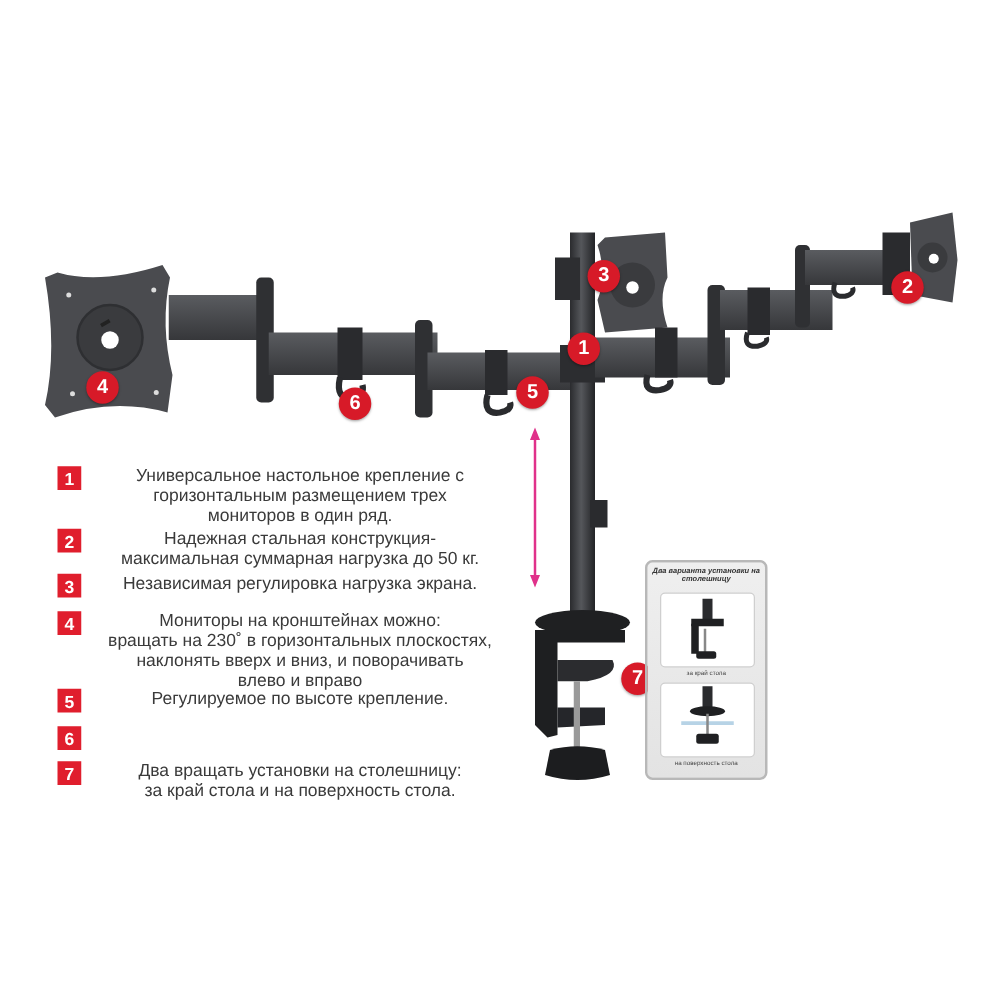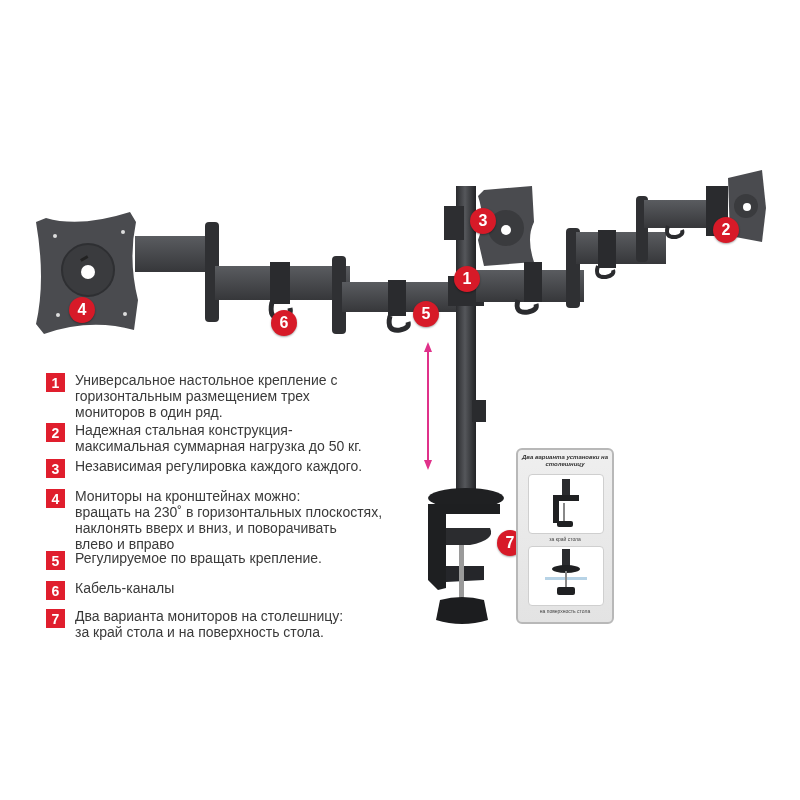--- a/index.html
+++ b/index.html
@@ -12,21 +12,21 @@
     box-shadow:0 1px 2px rgba(0,0,0,0.35);
     font-family:"Liberation Sans", sans-serif;
   }
   .features { position:absolute; left:46px; top:372px; width:360px; }
   .feat { display:flex; align-items:flex-start; position:absolute; left:0; }
   .badge {
     width:19px; height:19px; background:#e01e2d; color:#fff; font-weight:bold;
     font-size:14px; display:flex; align-items:center; justify-content:center;
     flex:0 0 19px; margin-right:10px; margin-top:1px;
   }
-  .feat-text { font-size:14px; line-height:16px; color:#3a3a3a; width:330px; white-space:pre-line; }
+  .feat-text { font-size:14px; line-height:16px; color:#3a3a3a; width:330px; white-space:pre-line;text-align:center; }
   .install-card {
     position:absolute; left:516px; top:448px; width:98px; height:176px;
     border:2px solid #b8b8b8; border-radius:6px;
     background:linear-gradient(#efefef,#e3e3e3);
     box-sizing:border-box;
   }
   .install-title { position:absolute; left:2px; top:4px; width:90px; text-align:center; font-size:6px; font-style:italic; font-weight:bold; color:#333; line-height:7px; }
   .install-panel { position:absolute; left:10px; width:74px; height:58px; background:#fff; border:1px solid #cfcfcf; border-radius:4px; }
   .install-caption { position:absolute; left:0; width:94px; text-align:center; font-size:5px; color:#444; }
 </style>
@@ -125,40 +125,39 @@
 горизонтальным размещением трех
 мониторов в один ряд.</span>
     </div>
     <div class="feat" style="top:50px;">
       <span class="badge">2</span>
       <span class="feat-text">Надежная стальная конструкция-
 максимальная суммарная нагрузка  до 50 кг.</span>
     </div>
     <div class="feat" style="top:86px;">
       <span class="badge">3</span>
-      <span class="feat-text">Независимая регулировка каждого каждого.</span>
+      <span class="feat-text">Независимая регулировка нагрузка экрана.</span>
     </div>
     <div class="feat" style="top:116px;">
       <span class="badge">4</span>
       <span class="feat-text">Мониторы на кронштейнах можно:
 вращать на 230˚ в горизонтальных плоскостях,
 наклонять вверх и вниз, и поворачивать
 влево и вправо</span>
     </div>
     <div class="feat" style="top:178px;">
       <span class="badge">5</span>
-      <span class="feat-text">Регулируемое по вращать крепление.</span>
+      <span class="feat-text">Регулируемое по высоте крепление.</span>
     </div>
     <div class="feat" style="top:208px;">
       <span class="badge">6</span>
-      <span class="feat-text">Кабель-каналы</span>
     </div>
     <div class="feat" style="top:236px;">
       <span class="badge">7</span>
-      <span class="feat-text">Два варианта мониторов на столешницу:
+      <span class="feat-text">Два вращать установки на столешницу:
 за край стола и на поверхность стола.</span>
     </div>
   </div>
 
   <div class="install-card">
     <div class="install-title">Два варианта установки на столешницу</div>
     <div class="install-panel" style="top:24px;">
       <svg width="74" height="58">
         <rect x="33" y="4" width="8" height="18" fill="#2a2b2e"></rect>
         <rect x="24" y="20" width="26" height="6" fill="#1f2022"></rect>

